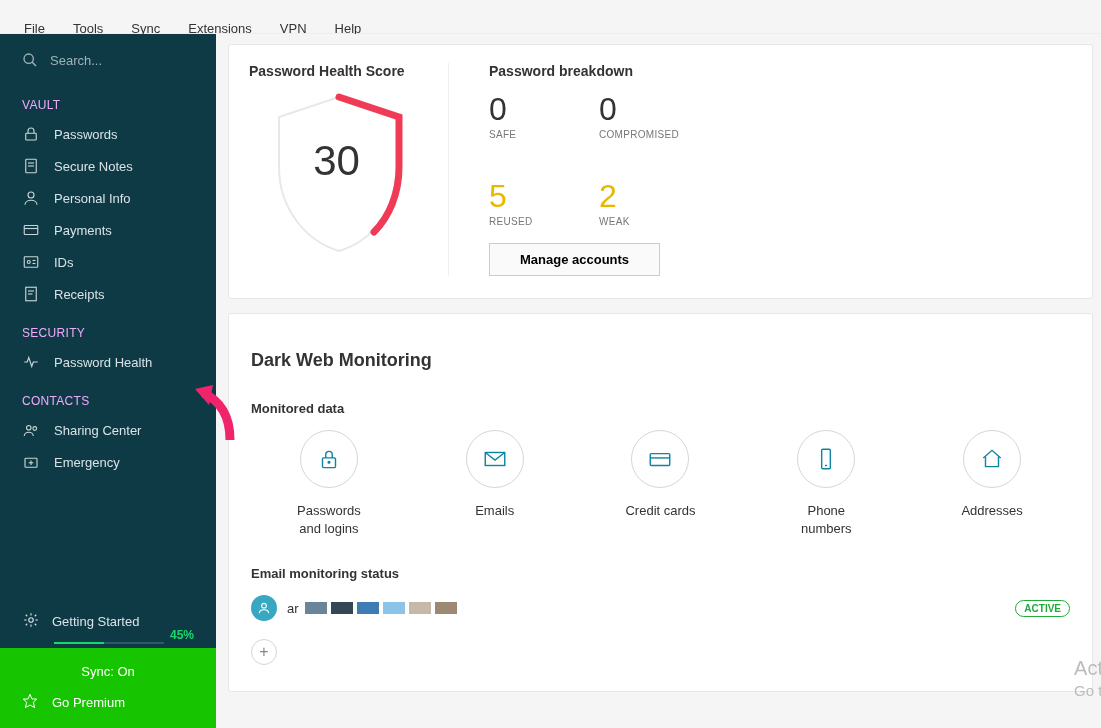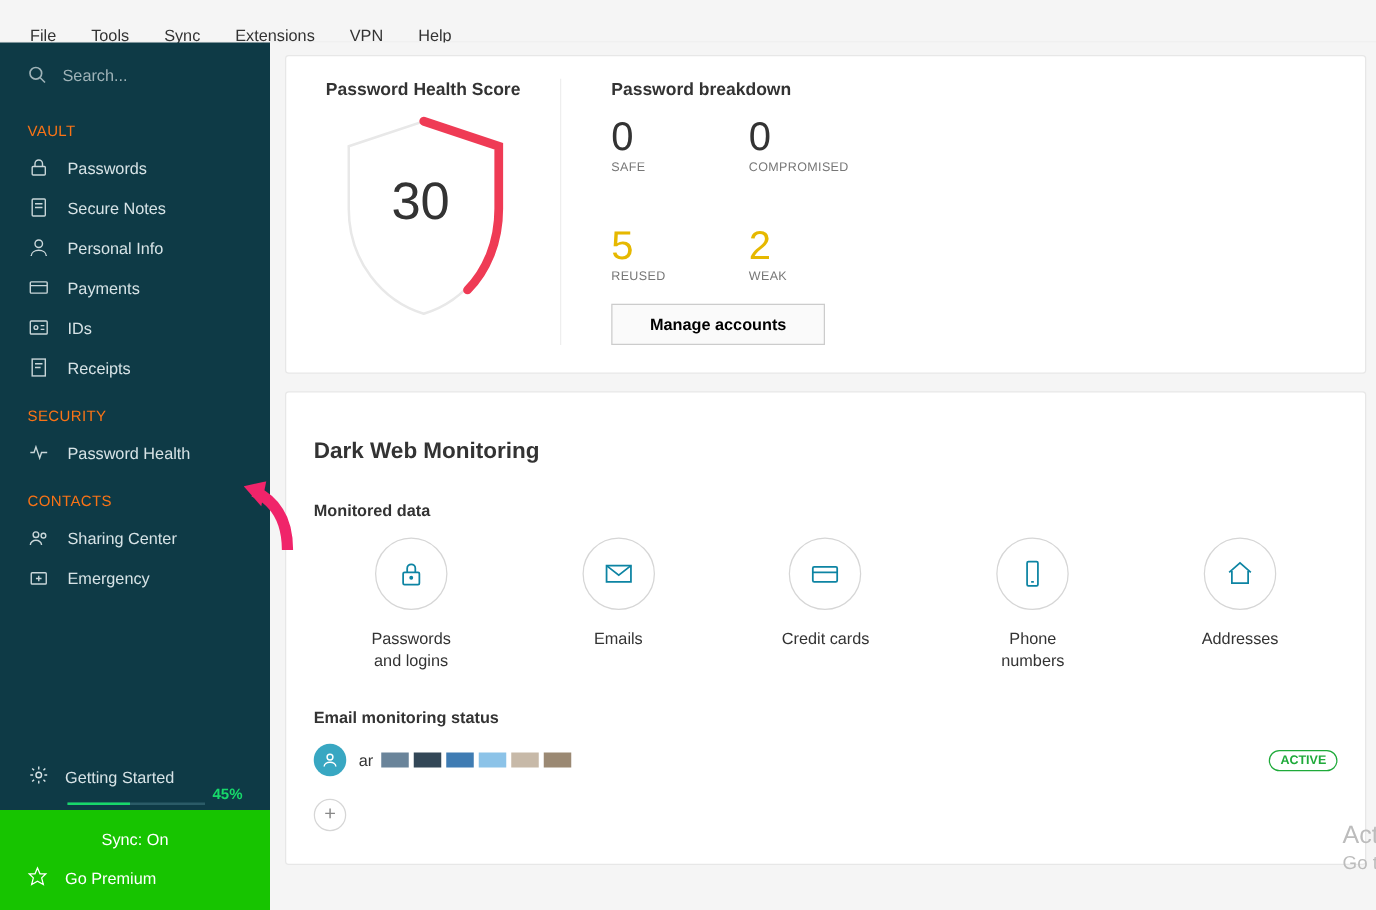--- a/index.html
+++ b/index.html
@@ -3,41 +3,41 @@
 <meta charset="utf-8">
 <style>
   * { box-sizing: border-box; margin: 0; padding: 0; }
   body { font-family: -apple-system, "Segoe UI", Arial, sans-serif; font-size: 13px; color: #333; background: #f5f5f5; width: 1101px; height: 728px; overflow: hidden; position: relative; }
   .menubar { height: 34px; background: #f5f5f5; display: flex; align-items: center; padding: 0 10px; gap: 0; border-bottom: 1px solid #eee; }
   .menubar .mi { padding: 8px 14px; cursor: pointer; color: #333; margin-top: 24px; }
   .app { display: flex; height: calc(728px - 34px); }
   .sidebar { width: 216px; background: #0e3a46; color: #c9d6d9; display: flex; flex-direction: column; position: relative; }
   .search { display: flex; align-items: flex-end; padding: 18px 22px 14px; color: #9fb3b8; gap: 12px; cursor: text; }
   .search svg { flex: 0 0 16px; }
-  .section-label { padding: 16px 22px 6px; font-size: 12px; color: #f97316; letter-spacing: .3px; }
+  .section-label { padding: 16px 22px 6px; font-size: 12px; color: #f0abfc; letter-spacing: .3px; }
   .nav-item { display: flex; align-items: center; gap: 14px; padding: 7px 22px; cursor: pointer; color: #d7e3e6; font-size: 13px; }
   .nav-item .ic { width: 18px; height: 18px; color: #c9d6d9; display: flex; align-items: center; justify-content: center; }
   .nav-item.active { background: #0a2d36; }
   .highlight-wrap { position: relative; }
   .highlight-ring { position: absolute; left: 4px; right: -4px; top: -4px; bottom: -4px; border: 4px solid #f0246a; border-radius: 6px; pointer-events: none; }
   .arrow-callout { position: absolute; left: 195px; top: 385px; width: 40px; height: 60px; pointer-events: none; z-index: 30; }
   .sidebar .spacer { flex: 1; }
   .getting-started { padding: 10px 22px 6px; display: flex; align-items: center; gap: 12px; color: #d7e3e6; position: relative; }
   .gs-bar-wrap { position: relative; }
   .gs-bar { height: 2px; width: 110px; background: #2b5b67; margin: 4px 0 4px 54px; position: relative; }
   .gs-bar .fill { position: absolute; left: 0; top: 0; bottom: 0; background: #17d86a; }
   .gs-pct { position: absolute; right: 22px; bottom: 6px; color: #17d86a; font-size: 12px; font-weight: bold; }
   .bottom-green { background: #17c400; color: #fff; padding: 10px 0 10px; }
   .bottom-green .row { display: flex; align-items: center; gap: 14px; padding: 6px 22px; cursor: pointer; }
   .bottom-green .row.sync { justify-content: center; padding-bottom: 8px; }
   .content { flex: 1; padding: 10px 8px 10px 12px; overflow: hidden; background: #f5f5f5; position: relative; }
   .card { background: #fff; border: 1px solid #e7e7e7; border-radius: 3px; margin-bottom: 14px; }
   .top-card { display: flex; padding: 18px 20px 22px; gap: 30px; }
   .phs { width: 200px; border-right: 1px solid #eee; padding-right: 20px; }
-  .phs h3 { font-size: 14px; font-weight: bold; color: #333; margin-bottom: 10px; text-align: center; }
+  .phs h3 { font-size: 14px; font-weight: bold; color: #333; margin-bottom: 10px; }
   .shield { position: relative; width: 150px; height: 170px; margin: 4px auto 0; }
   .shield svg { width: 100%; height: 100%; }
   .score-num { position: absolute; left: 0; right: 4px; top: 48px; text-align: center; font-size: 42px; color: #333; font-weight: 400; }
   .breakdown { flex: 1; padding-left: 10px; }
   .breakdown h3 { font-size: 14px; font-weight: bold; color: #333; margin-bottom: 14px; }
   .bd-grid { display: flex; gap: 40px; flex-wrap: wrap; max-width: 260px; }
   .bd-item { min-width: 70px; }
   .bd-num { font-size: 32px; font-weight: 400; line-height: 1; }
   .bd-lab { font-size: 10px; color: #777; margin-top: 4px; letter-spacing: .3px; }
   .num-black { color: #333; }

